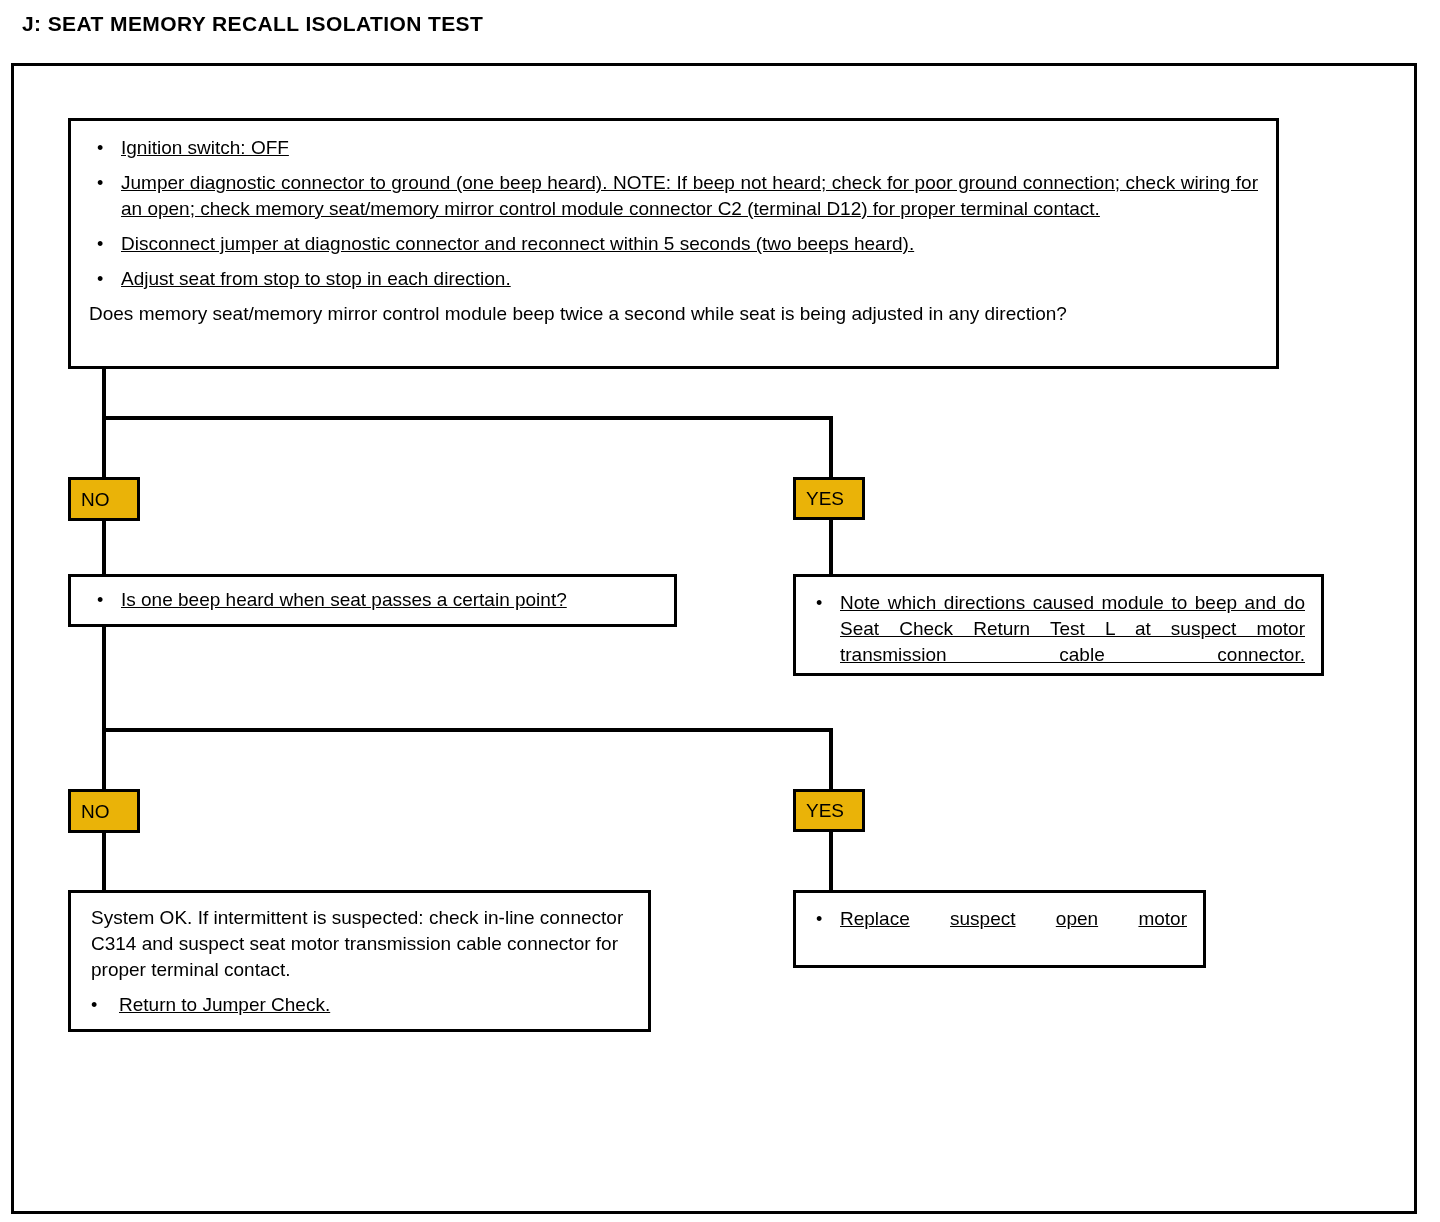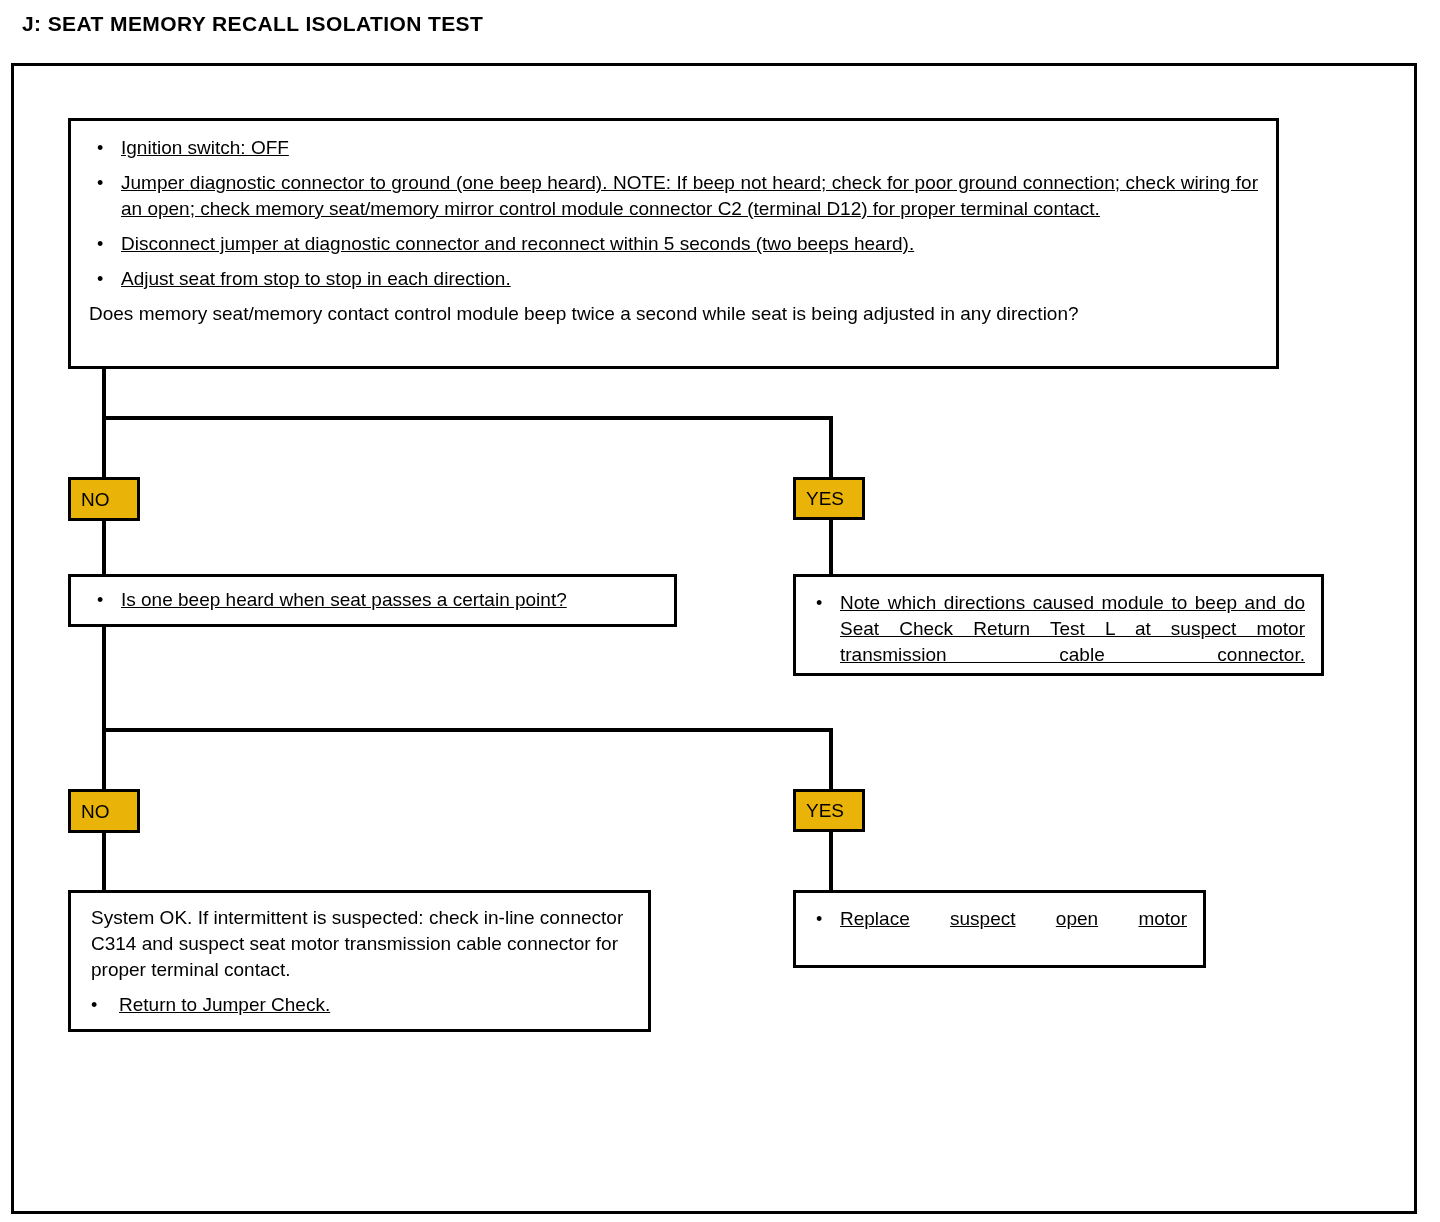--- a/index.html
+++ b/index.html
@@ -152,21 +152,21 @@
         <div class="bullet-text justify">Jumper diagnostic connector to ground (one beep heard). NOTE:  If beep not heard; check for poor ground connection; check wiring for an open; check memory seat/memory mirror control module connector C2 (terminal D12) for proper terminal contact.</div>
       </div>
       <div class="bullet-row">
         <div class="bullet-dot">•</div>
         <div class="bullet-text">Disconnect jumper at diagnostic connector and reconnect within 5 seconds (two beeps heard).</div>
       </div>
       <div class="bullet-row">
         <div class="bullet-dot">•</div>
         <div class="bullet-text">Adjust seat from stop to stop in each direction.</div>
       </div>
-      <div class="plain-row">Does memory seat/memory contact control module beep twice a second while seat is being adjusted in any direction?</div>
+      <div class="plain-row">Does memory seat/memory mirror control module beep twice a second while seat is being adjusted in any direction?</div>
     </div>
   </div>
 
   <div class="vline" style="left:102px; top:369px; height:51px;"></div>
   <div class="hline" style="left:102px; top:416px; width:731px;"></div>
   <div class="vline" style="left:829px; top:416px; height:63px;"></div>
   <div class="vline" style="left:102px; top:416px; height:63px;"></div>
 
   <div class="decision" id="dec-no-1">
     <span>NO</span>

